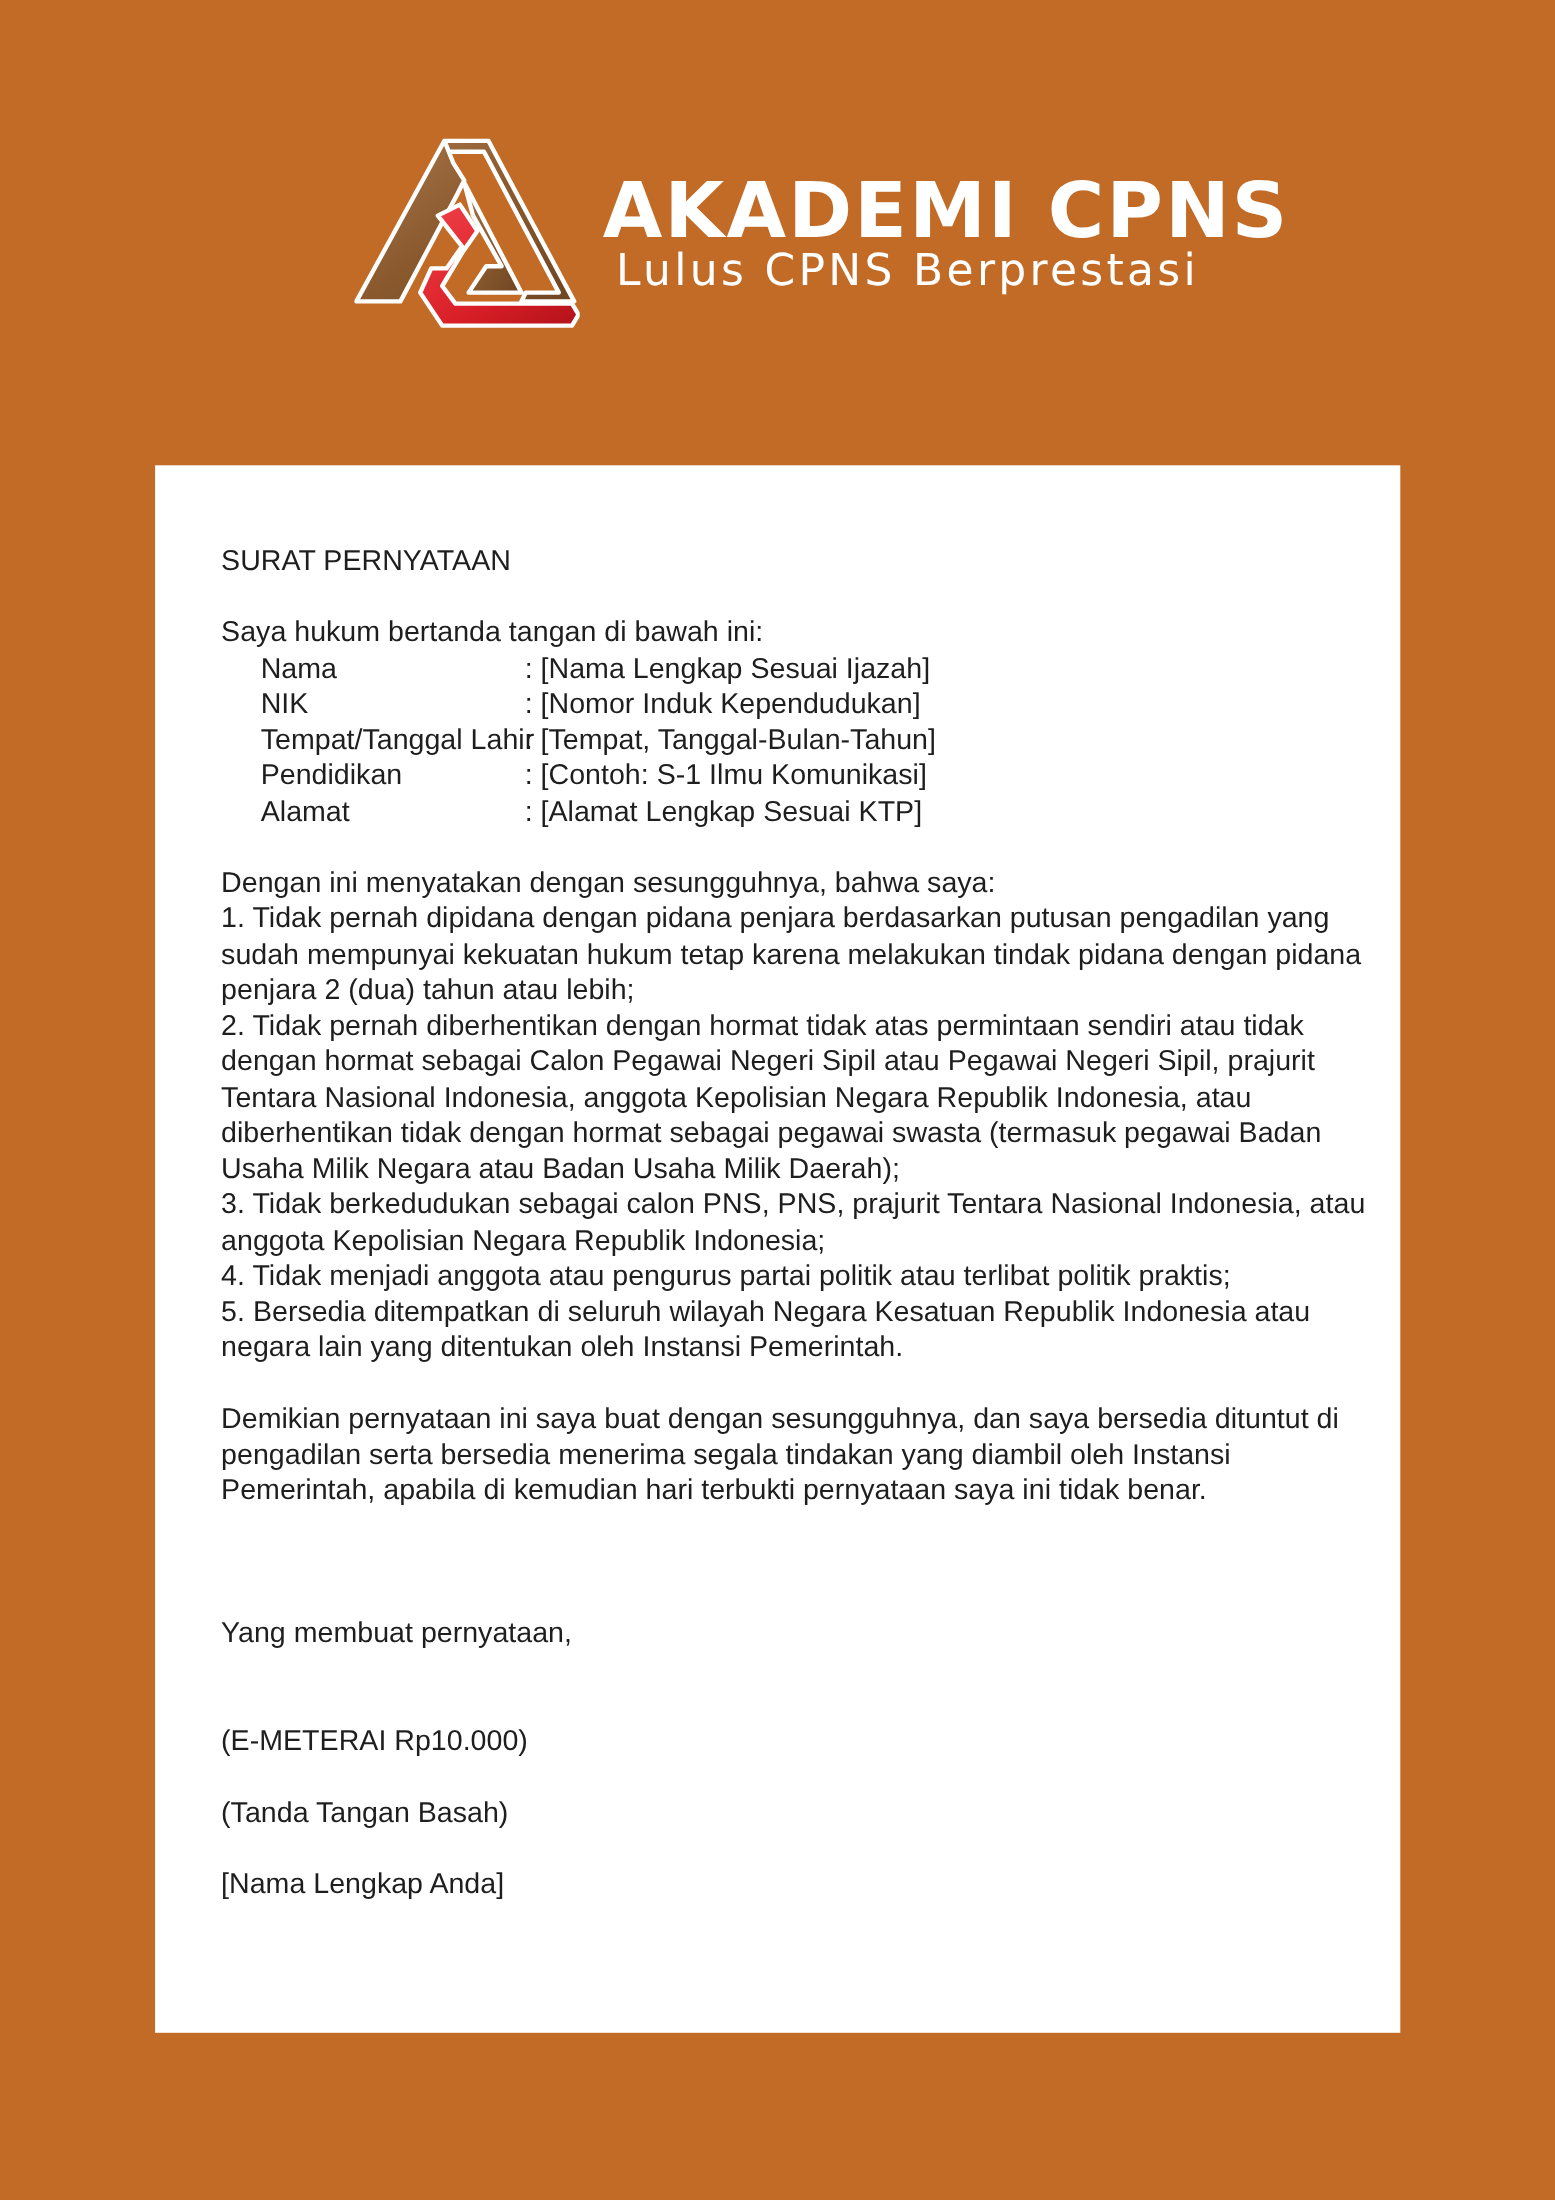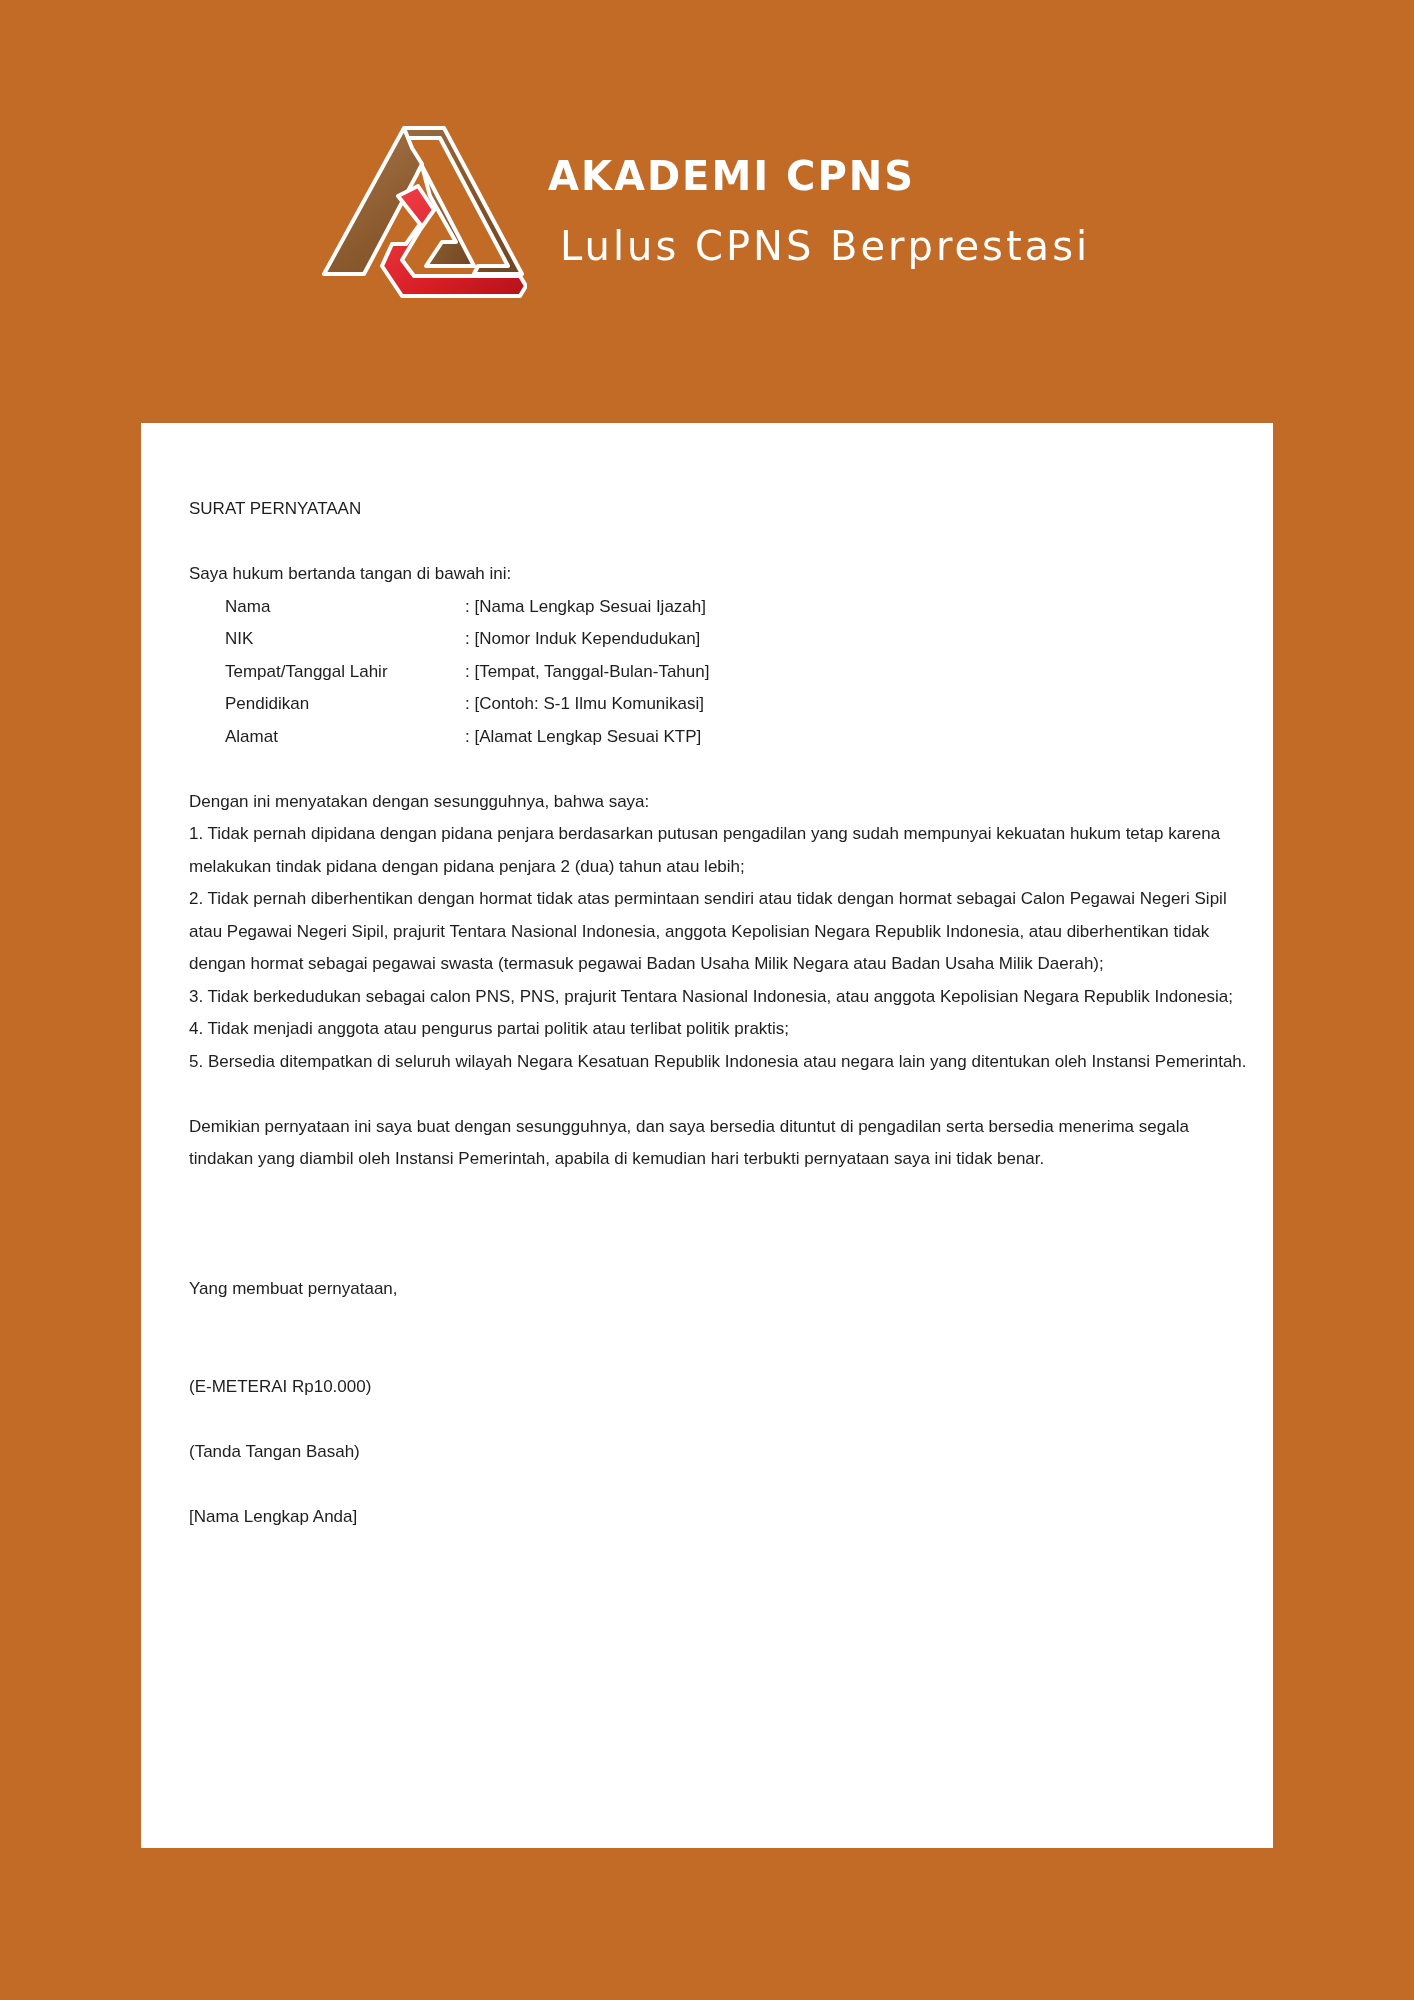--- a/index.html
+++ b/index.html
@@ -14,38 +14,38 @@
       position: absolute; left: 322px; top: 126px;
       width: 780px; height: 190px;
     }
     .logo {
       position: absolute; left: 0; top: 0; width: 205px; height: 190px;
     }
     .brand-title {
       position: absolute; left: 226px; top: 142px;
       font-family: "DejaVu Sans", sans-serif;
       font-weight: bold; color: #ffffff;
-      font-size: 40px; letter-spacing: 2px; line-height: 1;
+      font-size: 70px; letter-spacing: 2px; line-height: 1;
       white-space: nowrap;
     }
     .brand-tagline {
       position: absolute; left: 227px; top: 220px;
       font-family: "DejaVu Sans", sans-serif;
       color: #ffffff; font-size: 40px; letter-spacing: 3px; line-height: 1;
       white-space: nowrap;
       margin-left: 11px;
     }
     .paper {
       position: absolute; left: 141px; top: 423px;
       width: 1132px; height: 1425px;
       background: #ffffff;
     }
     .doc {
-      position: absolute; left: 48px; top: 70px; width: 1060px;
-      color: #1e1e1e; font-size: 17px; line-height: 32.5px;
+      position: absolute; left: 60px; top: 70px; width: 1060px;
+      color: #1e1e1e; font-size: 26px; line-height: 32.5px;
     }
     .doc p { margin: 0; }
     .gap { height: 32.5px; }
     .gap2 { height: 65px; }
     .field { display: flex; margin-left: 36px; }
     .field-label { width: 240px; flex: 0 0 240px; white-space: nowrap; }
     .field-value { white-space: nowrap; }
   </style>
 </head>
 <body>

